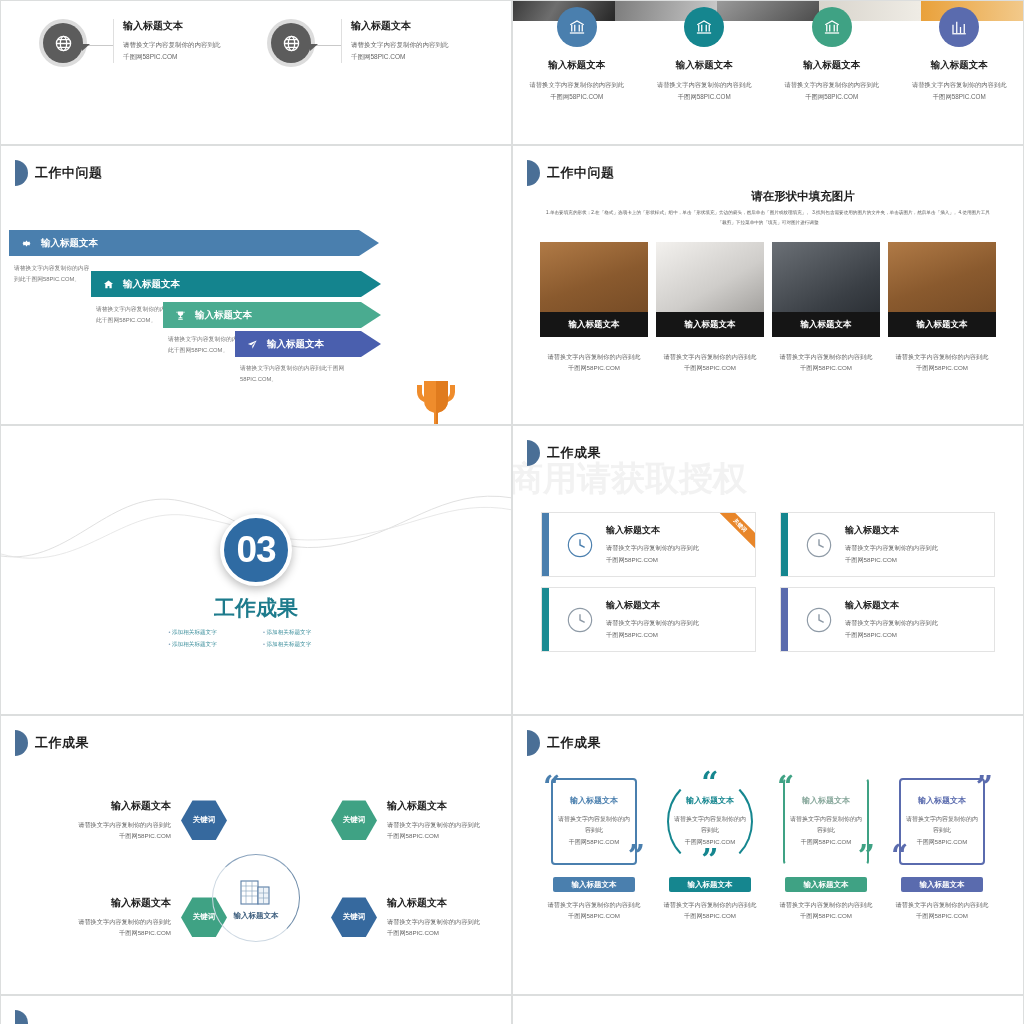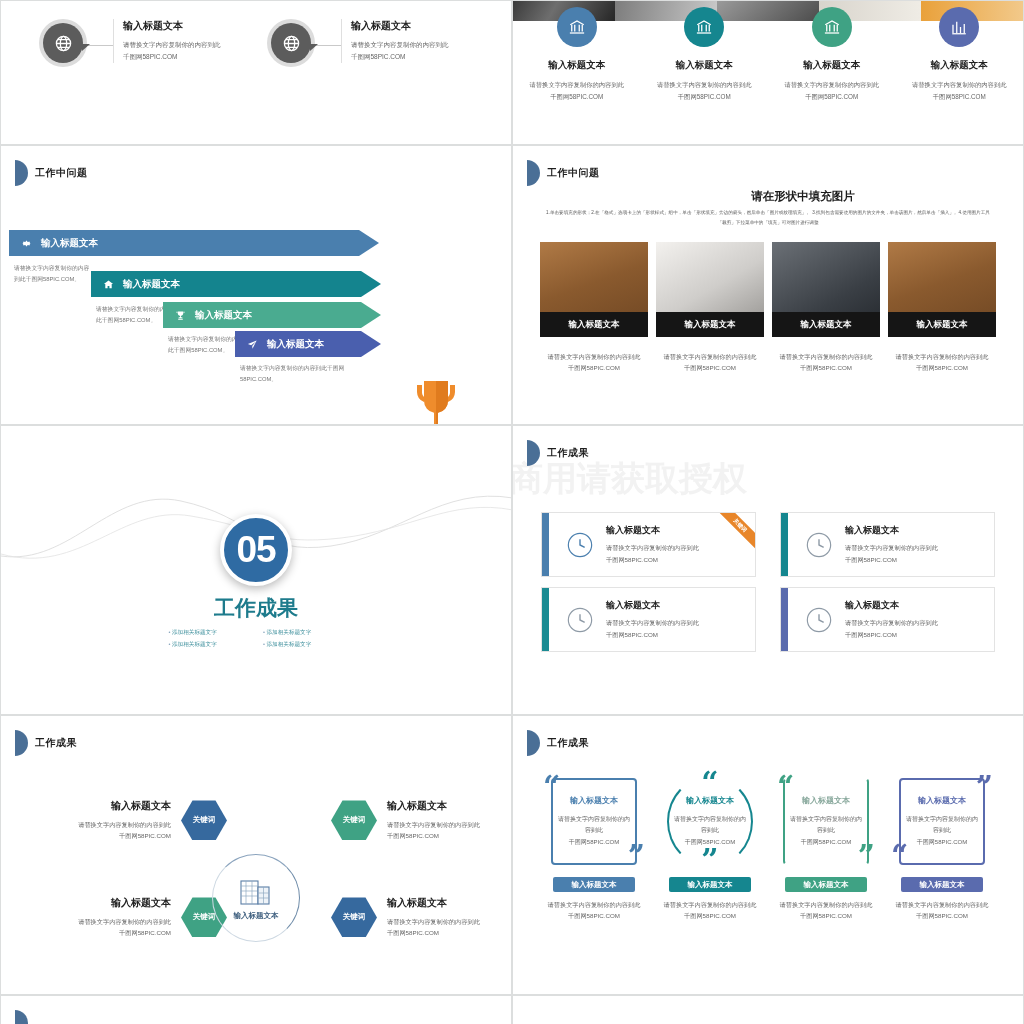--- a/index.html
+++ b/index.html
@@ -22,21 +22,21 @@
     position:relative;
     overflow:hidden;
   }
   
   .sh { position:absolute; left:14px; top:14px; display:flex; align-items:center; gap:7px; }
   .sh-accent {
     width:13px; height:26px;
     background:#4a6f96;
     border-radius:0 14px 14px 0;
   }
-  .sh-title { font-size:10px; font-weight:bold; color:#1f1f1f; letter-spacing:.5px; }
+  .sh-title { font-size:13px; font-weight:bold; color:#1f1f1f; letter-spacing:.5px; }
 
   
   .globe-row { position:absolute; display:flex; align-items:flex-start; }
   .globe-wrap { position:relative; width:48px; height:48px; flex:none; }
   .globe-ring {
     position:absolute; inset:0; border-radius:50%;
     background:#dcdcdc;
   }
   .globe-core {
     position:absolute; left:4px; top:4px; width:40px; height:40px;
@@ -417,21 +417,21 @@
         <div>千图网58PIC.COM</div>
       </div>
     </div>
   </div>
 
   <div class="slide">
     <svg style="position:absolute;left:0;top:0;" width="512" height="290">
       <path d="M0 130 C 70 140 110 60 180 75 C 250 90 260 130 330 120 C 400 110 440 60 512 72" fill="none" stroke="#d8d8d8" stroke-width="0.8"></path>
       <path d="M0 128 C 80 150 120 78 190 90 C 260 102 270 120 340 112 C 410 104 450 72 512 84" fill="none" stroke="#e2e2e2" stroke-width="0.8"></path>
     </svg>
-    <div class="num-circle">05</div>
+    <div class="num-circle">03</div>
     <div class="sec-title">工作成果</div>
     <ul class="sec-bullets">
       <li>添加相关标题文字</li>
       <li>添加相关标题文字</li>
       <li>添加相关标题文字</li>
       <li>添加相关标题文字</li>
     </ul>
   </div>
 
   <div class="slide">

